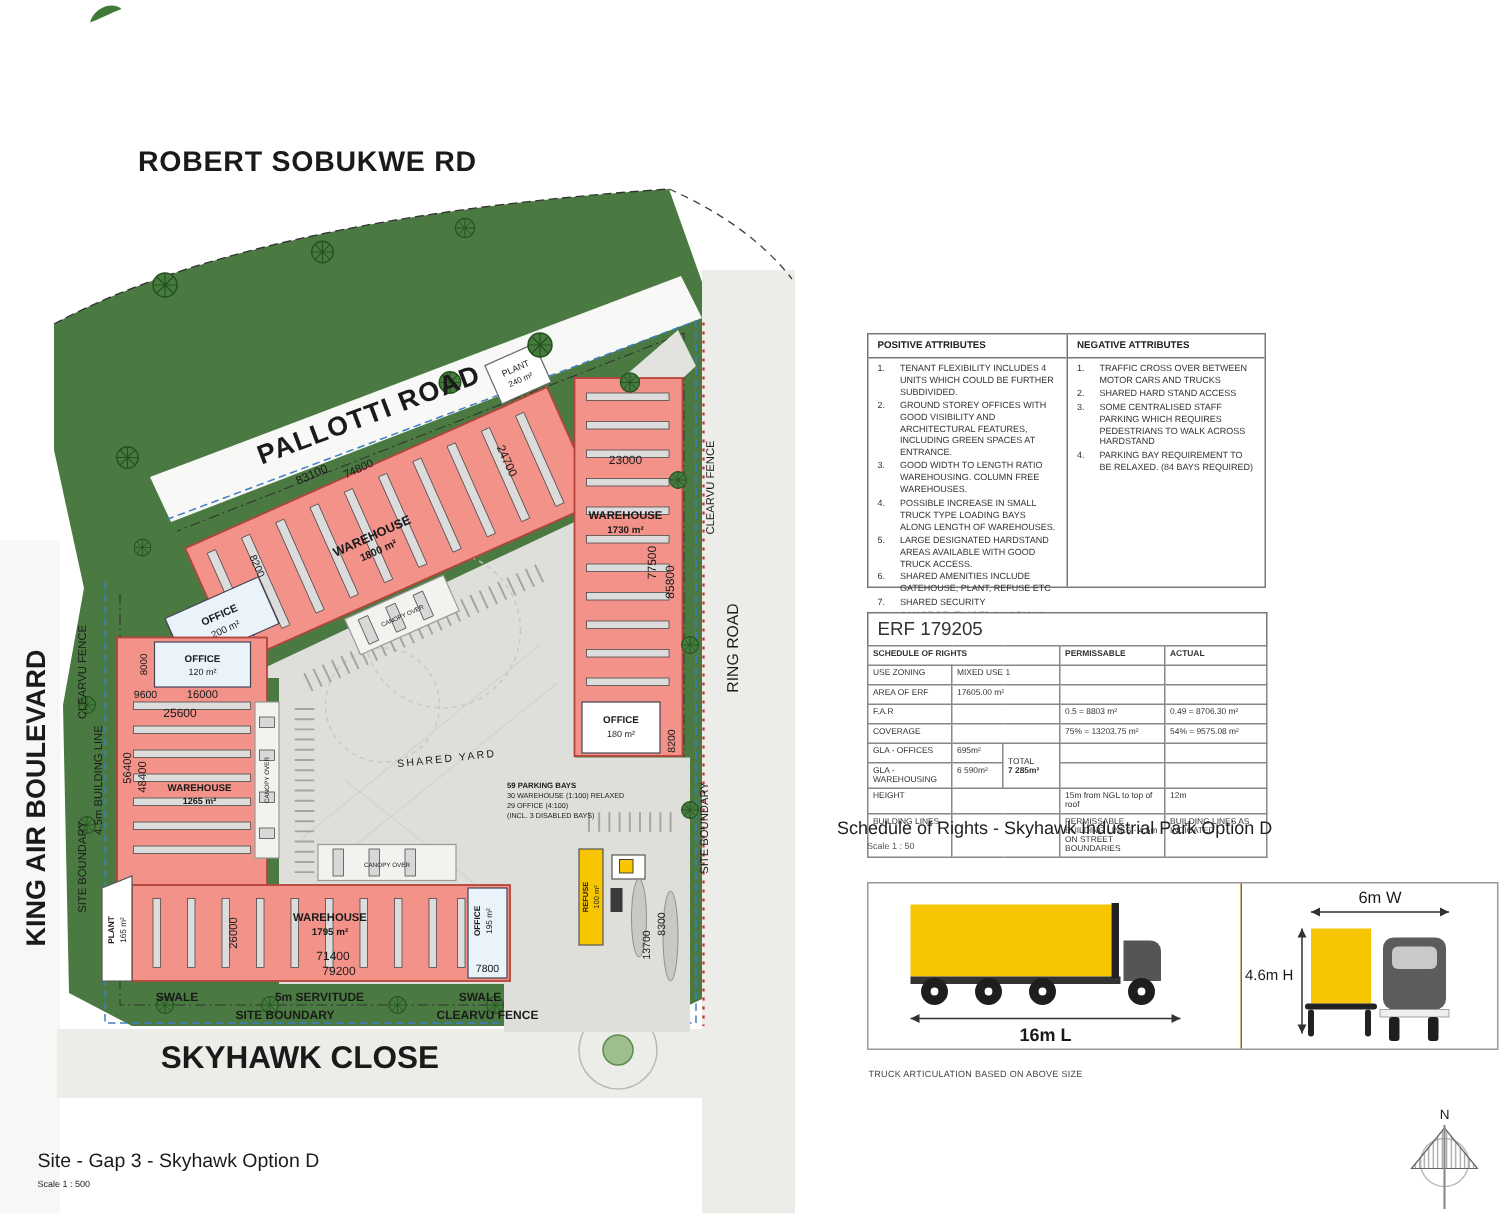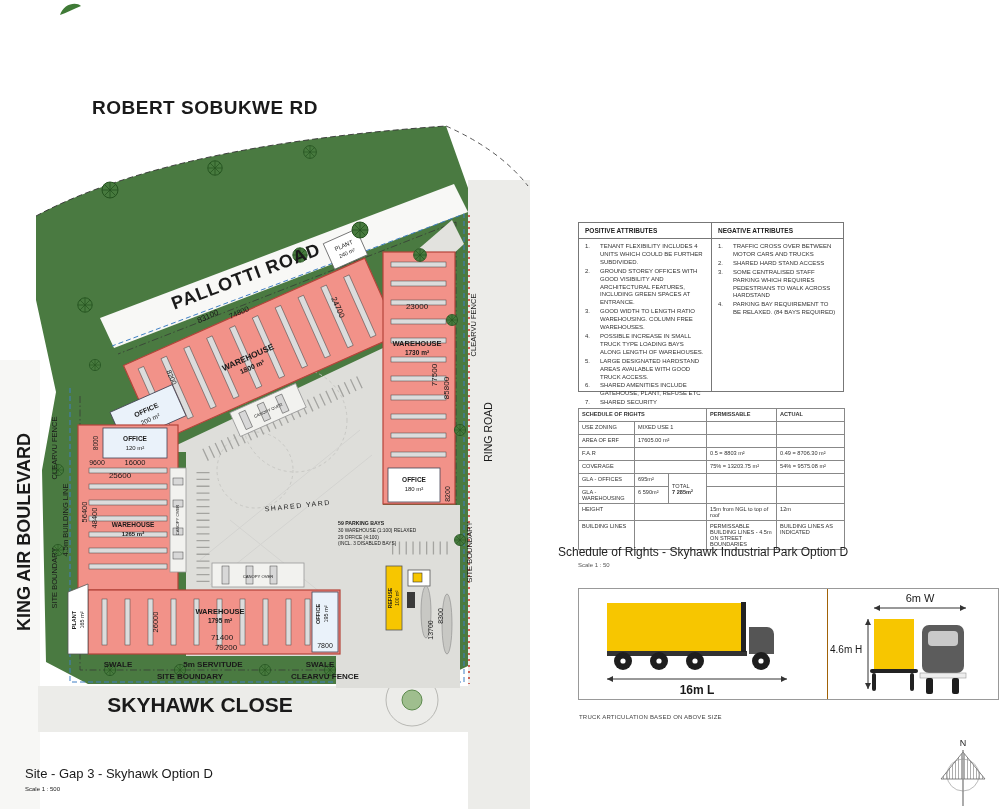--- a/index.html
+++ b/index.html
@@ -359,20 +359,21 @@
           </div>
       <div class="attr-item">
             <span class="num">4.</span>
             <span class="txt">PARKING BAY REQUIREMENT TO BE RELAXED. (84 BAYS REQUIRED)</span>
           </div>
     </div>
   </div>
 </div>
 
 <div class="erf-panel">
+  <div class="erf-title-box">ERF 179205</div>
   <table class="erf">
     <colgroup>
           <col style="width:56px">
           <col style="width:34px">
           <col style="width:38px">
           <col style="width:70px">
           <col>
         </colgroup>
     <tbody>
           <tr>

